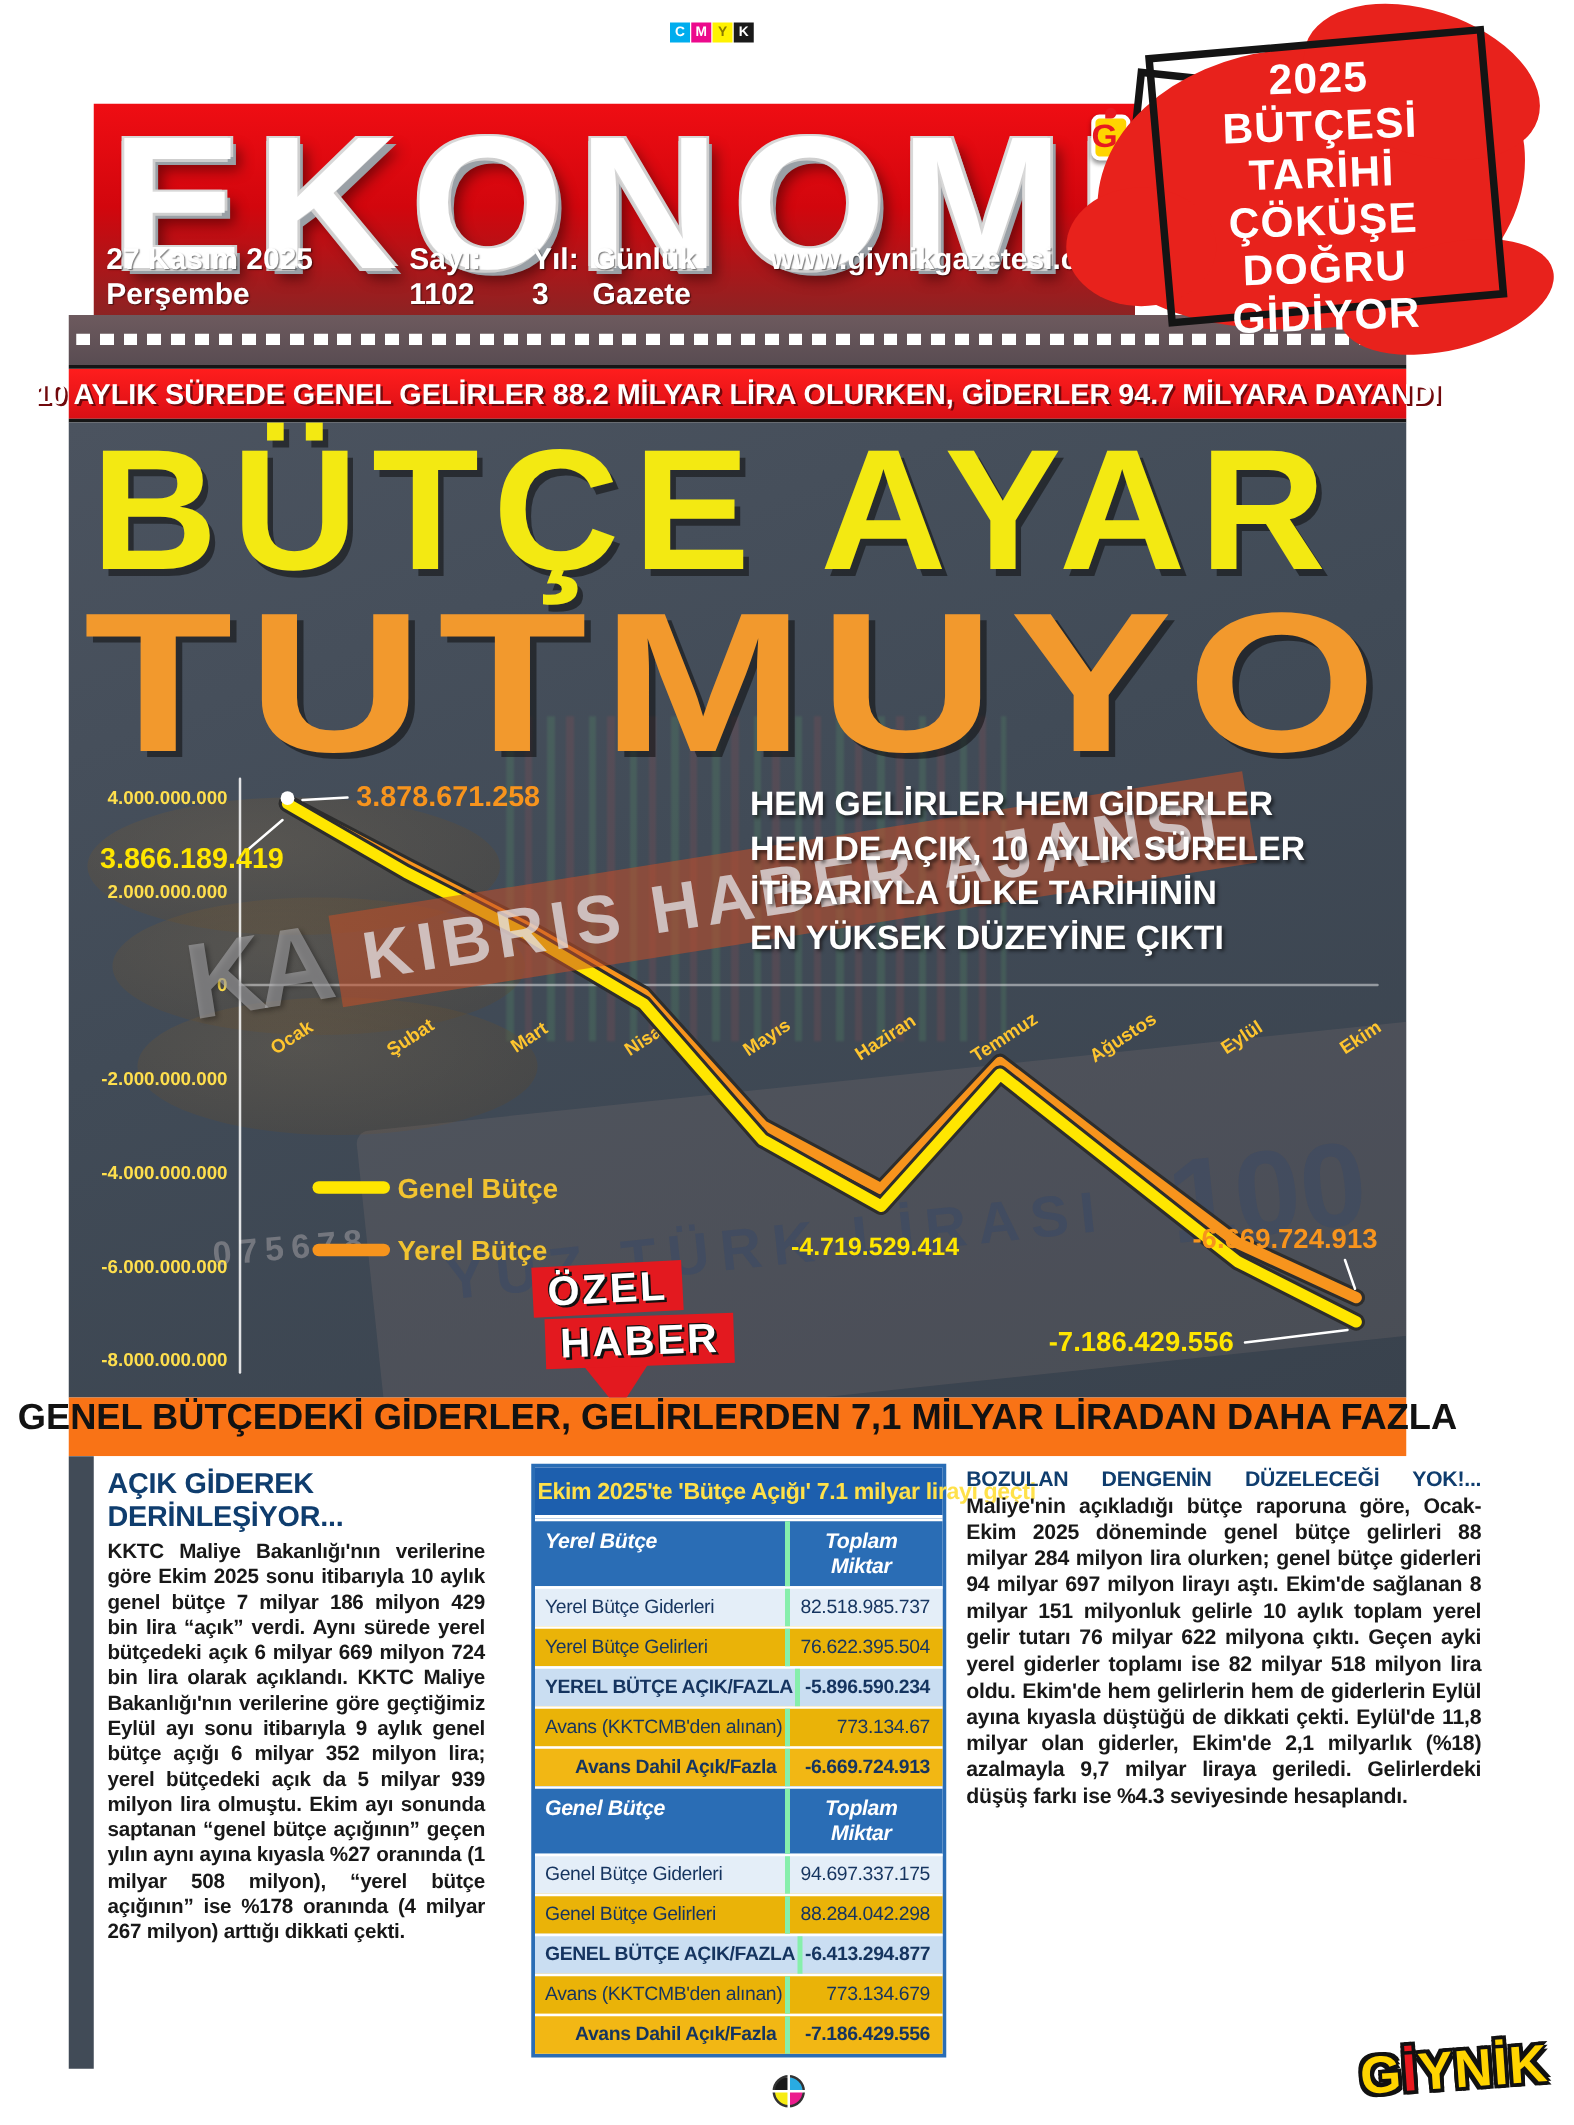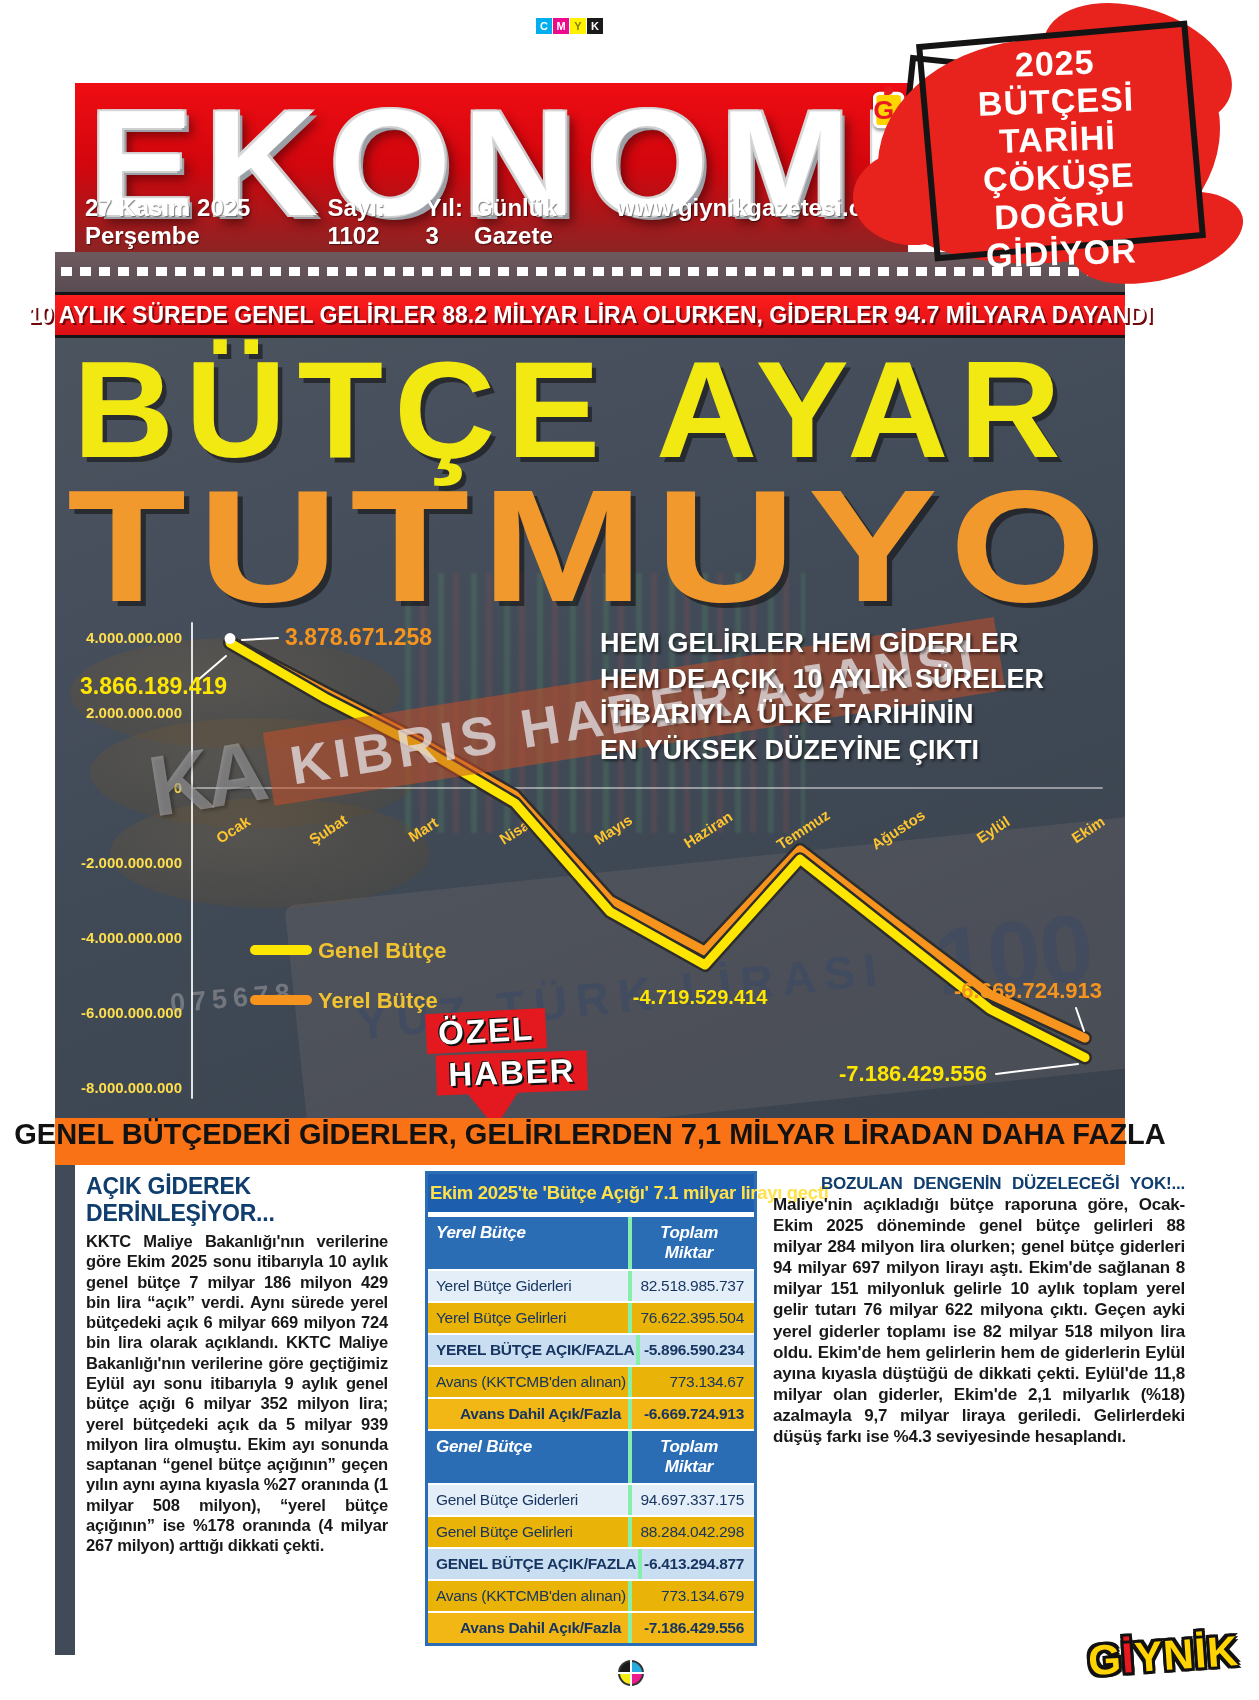--- a/index.html
+++ b/index.html
@@ -112,21 +112,21 @@
     font-size:29px;font-weight:bold;white-space:nowrap;}
 
   
   .bottom{position:absolute;left:0;top:1165px;width:1259px;height:492px;background:#fff;}
   .sliver{position:absolute;left:55px;top:0;width:20px;height:490px;background:#414b57;}
   .col-left{position:absolute;left:86px;top:8px;width:302px;}
   .col-right{position:absolute;left:773px;top:8px;width:412px;}
   .art-heading{color:#0f3d6e;font-size:23px;font-weight:bold;margin-bottom:4px;letter-spacing:-0.2px;}
   .art-body{color:#181818;font-size:16.5px;font-weight:bold;line-height:1.23;text-align:justify;letter-spacing:-0.2px;}
   .col-right .art-body{font-size:17px;line-height:1.24;}
-  .col-right .art-heading-inline{color:#0f3d6e;font-weight:bold;margin-left:48px;}
+  .col-right .art-heading-inline{color:#0f3d6e;font-weight:bold;}
 
   
   .budget-table{position:absolute;left:425px;top:6px;width:332px;border:3px solid #2a6db5;background:#fff;}
   .bt-title{background:#1d5fae;color:#ffe14a;font-size:18.5px;font-weight:bold;text-align:center;
     padding:8px 2px;border-bottom:3px solid #ffffff;letter-spacing:-0.3px;white-space:nowrap;}
   .bt-row{display:flex;border-top:2px solid #fff;color:#15345f;}
   .bt-row .lbl{flex:1;padding:6px 2px 6px 8px;font-size:15.5px;white-space:nowrap;letter-spacing:-0.3px;}
   .bt-row .val{width:126px;padding:6px 10px 6px 2px;text-align:right;border-left:4px solid #86efac;font-size:15.5px;letter-spacing:-0.3px;}
   .bt-head{background:#2a6db5;color:#fff;font-style:italic;}
   .bt-head .lbl,.bt-head .val{font-weight:bold;font-size:17px;}

